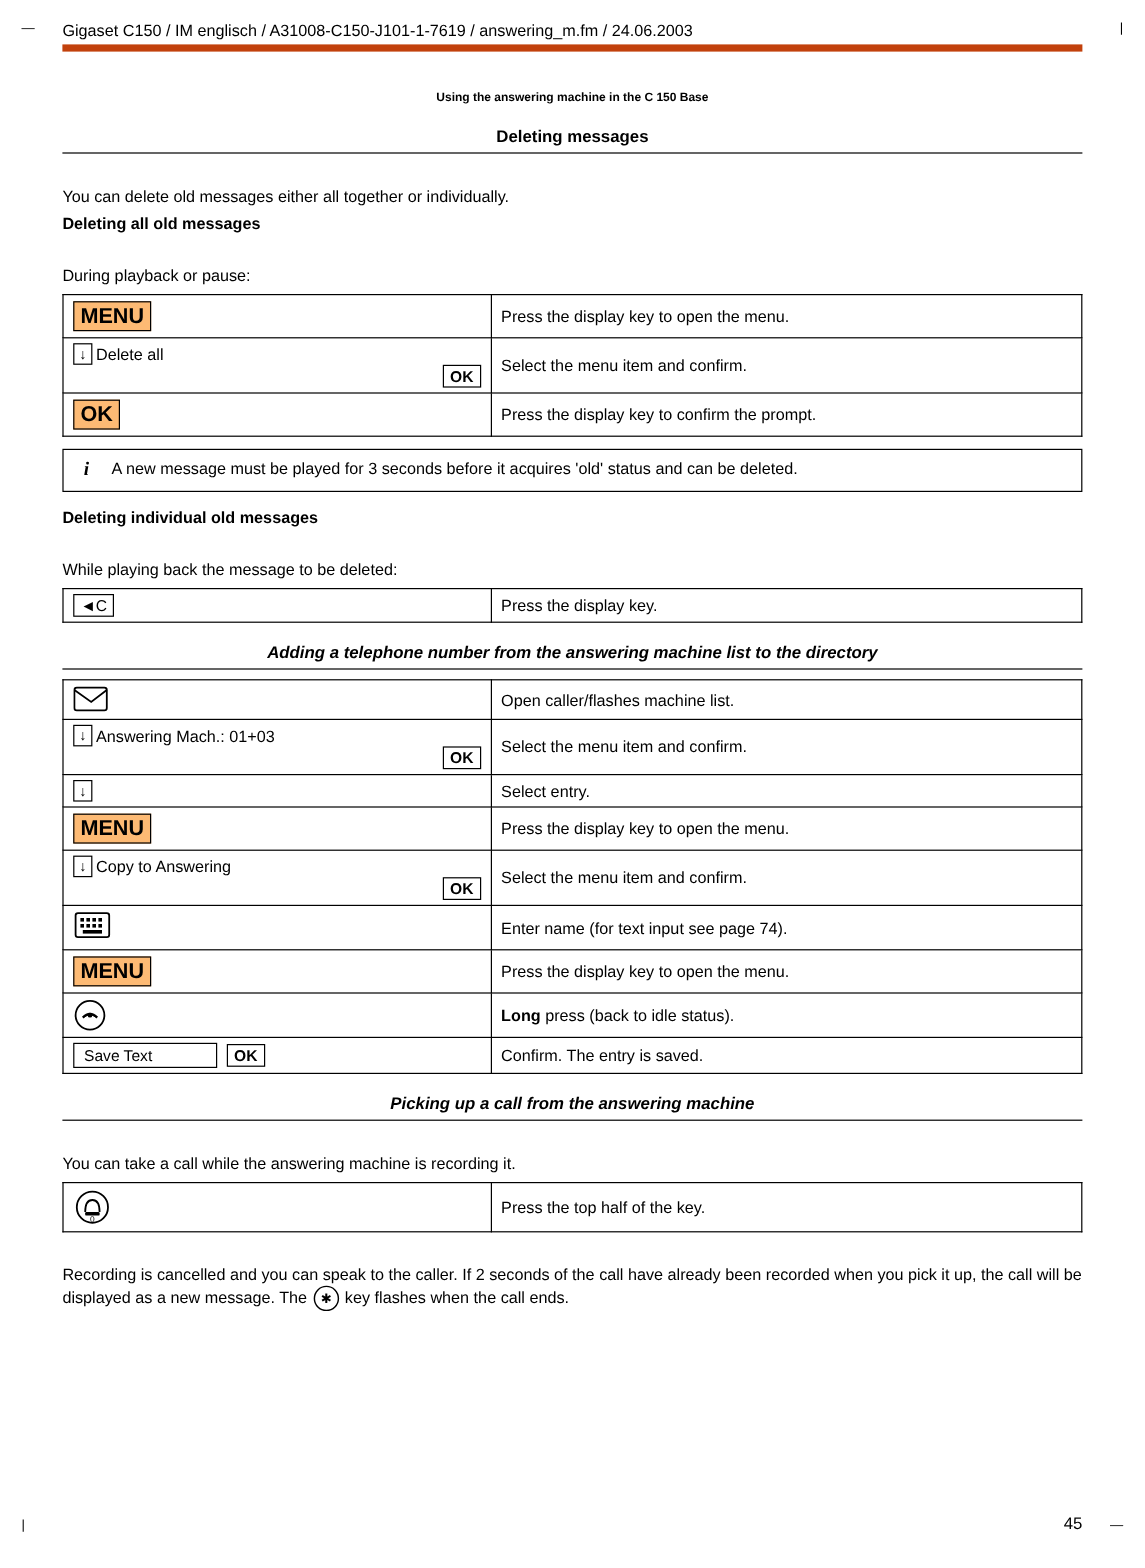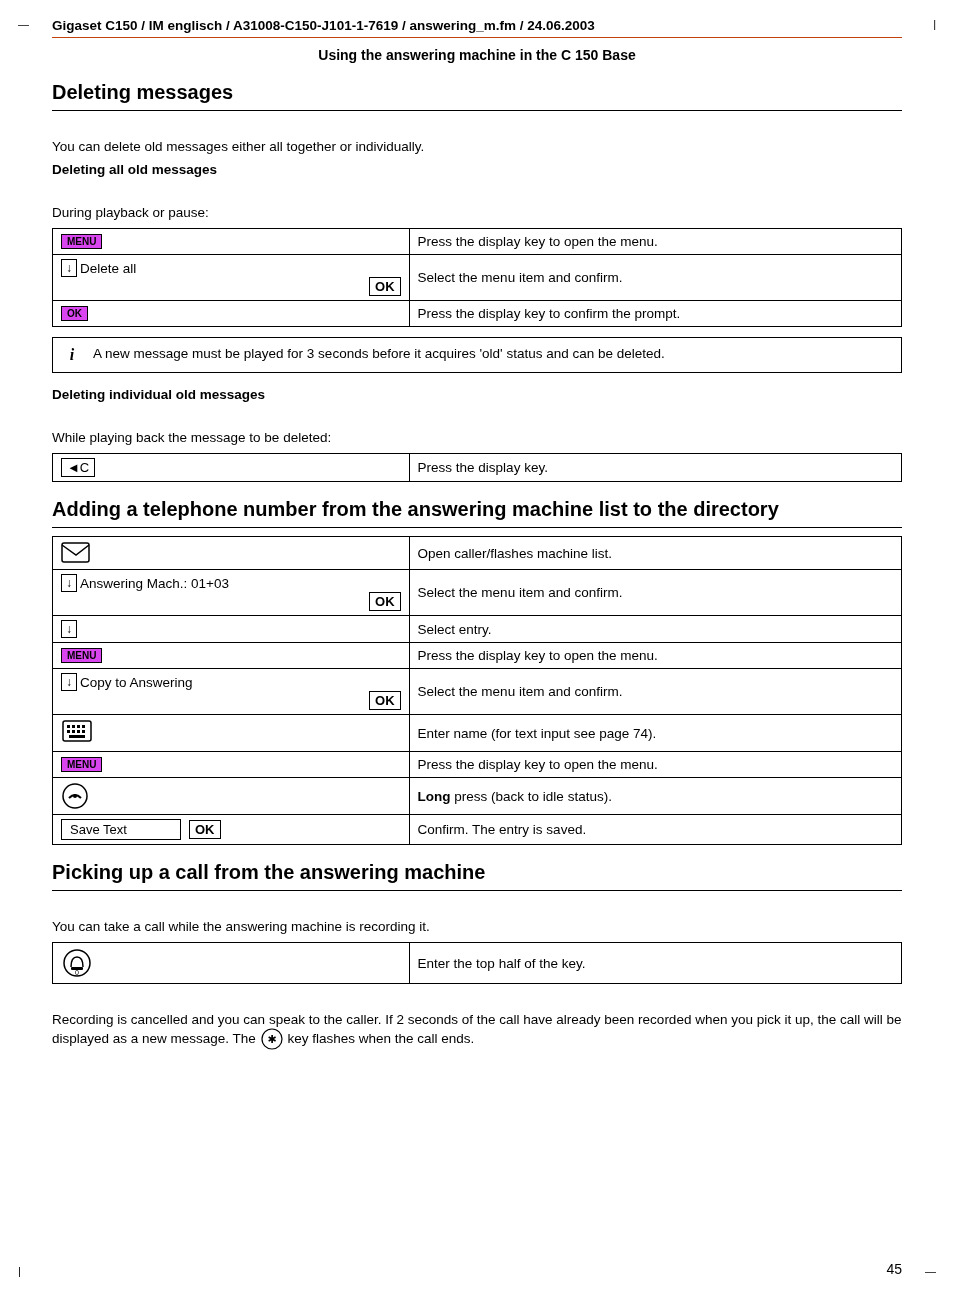--- a/index.html
+++ b/index.html
@@ -19,49 +19,49 @@
       min-height: 1307px;
       padding: 18px 52px 40px 52px;
       position: relative;
     }
 
     
     .header-bar {
       display: flex;
       justify-content: space-between;
       align-items: center;
-      border-bottom: 1px solid #c2410c;
+      border-bottom: 6px solid #c2410c;
       padding-bottom: 4px;
-      margin-bottom: 9px;
-      font-weight: bold;
+      margin-bottom: 33px;
     }
 
     
     .corner-mark {
       position: absolute;
       font-size: 11px;
       color: #000;
     }
     .corner-top-left { top: 18px; left: 18px; }
     .corner-top-right { top: 18px; right: 18px; }
     .corner-bottom-left { bottom: 30px; left: 18px; }
     .corner-bottom-right { bottom: 30px; right: 18px; }
 
     .page-main-title {
       text-align: center;
+      font-size: 10px;
+      font-weight: bold;
+      margin-bottom: 18px;
+    }
+
+    
+    .section-title {
       font-size: 14px;
       font-weight: bold;
-      margin-bottom: 18px;
-    }
-
-    
-    .section-title {
-      font-size: 20px;
-      font-weight: bold;
       margin-bottom: 6px;
+      text-align: center;
     }
     .section-divider {
       border: none;
       border-top: 1.5px solid #000;
       margin-bottom: 8px;
     }
 
     .sub-section-title {
       font-weight: bold;
       font-size: 13.5px;
@@ -93,23 +93,23 @@
     .instruction-table .desc-cell {
       width: 58%;
     }
 
     
     .key-box {
       display: inline-block;
       border: 1.5px solid #000;
       padding: 1px 5px;
       font-weight: bold;
-      font-size: 10px;
+      font-size: 18px;
       margin: 1px 0;
-      background: #d946ef;
+      background: #fdba74;
     }
     .key-ok {
       display: inline-block;
       border: 1.5px solid #000;
       padding: 1px 5px;
       font-weight: bold;
       font-size: 13px;
     }
     .arrow-down {
       display: inline-block;
@@ -171,21 +171,21 @@
       bottom: 30px;
       right: 52px;
       font-size: 14px;
       font-weight: normal;
     }
 
     .margin-bottom-4 { margin-bottom: 4px; }
     .margin-bottom-8 { margin-bottom: 8px; }
     .margin-bottom-12 { margin-bottom: 12px; }
     .margin-bottom-16 { margin-bottom: 16px; }
-    .margin-top-12 { margin-top: 12px; }
+    .margin-top-12 { margin-top: 12px; font-style: italic; }
 
     .bold { font-weight: bold; }
   </style>
 </head>
 <body>
 
 <div class="page">
 
   <span class="corner-mark corner-top-left">—</span>
   <span class="corner-mark corner-top-right">|</span>
@@ -367,21 +367,21 @@
       <tr>
         <td class="key-cell">
           <svg width="32" height="32" viewBox="0 0 32 32" style="vertical-align:middle;">
             <ellipse cx="16" cy="16" rx="13" ry="13" fill="none" stroke="#000" stroke-width="1.5"></ellipse>
 
             <path d="M10,20 Q10,10 16,10 Q22,10 22,20" fill="none" stroke="#000" stroke-width="1.5"></path>
             <rect x="10" y="20" width="12" height="3" rx="1" fill="#000"></rect>
             <text x="16" y="28" text-anchor="middle" font-size="7" fill="#000">0</text>
           </svg>
         </td>
-        <td class="desc-cell">Enter the top half of the key.</td>
+        <td class="desc-cell">Press the top half of the key.</td>
       </tr>
     </tbody>
   </table>
 
   <p class="body-text">
     Recording is cancelled and you can speak to the caller. If 2 seconds of the call have already been recorded when you pick it up, the call will be displayed as a new message. The 
     <svg width="24" height="24" viewBox="0 0 24 24" style="vertical-align:middle; display:inline-block;">
       <circle cx="12" cy="12" r="10" fill="none" stroke="#000" stroke-width="1.2"></circle>
       <text x="12" y="16" text-anchor="middle" font-size="11" fill="#000" font-family="Arial">✱</text>
     </svg>

